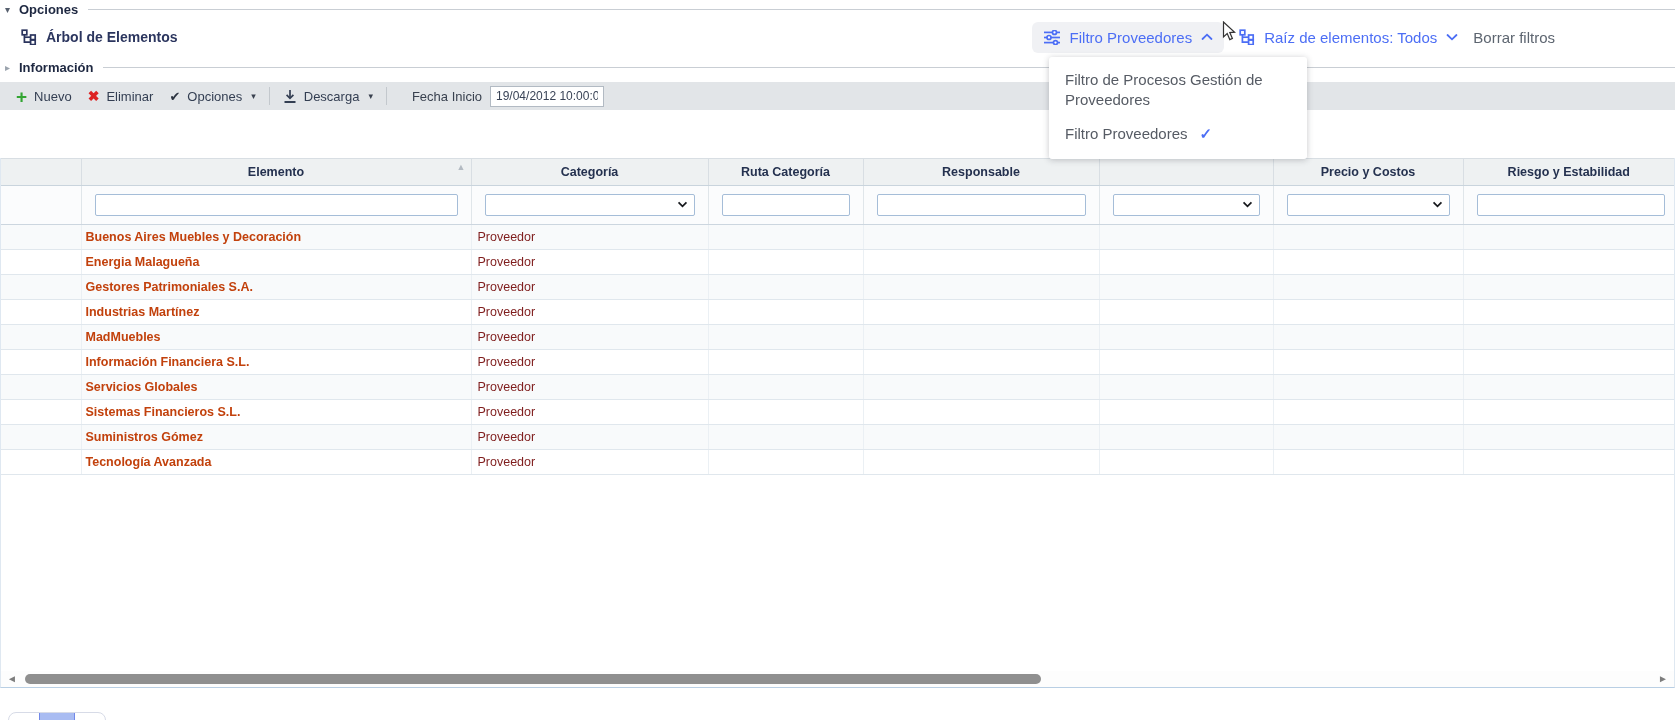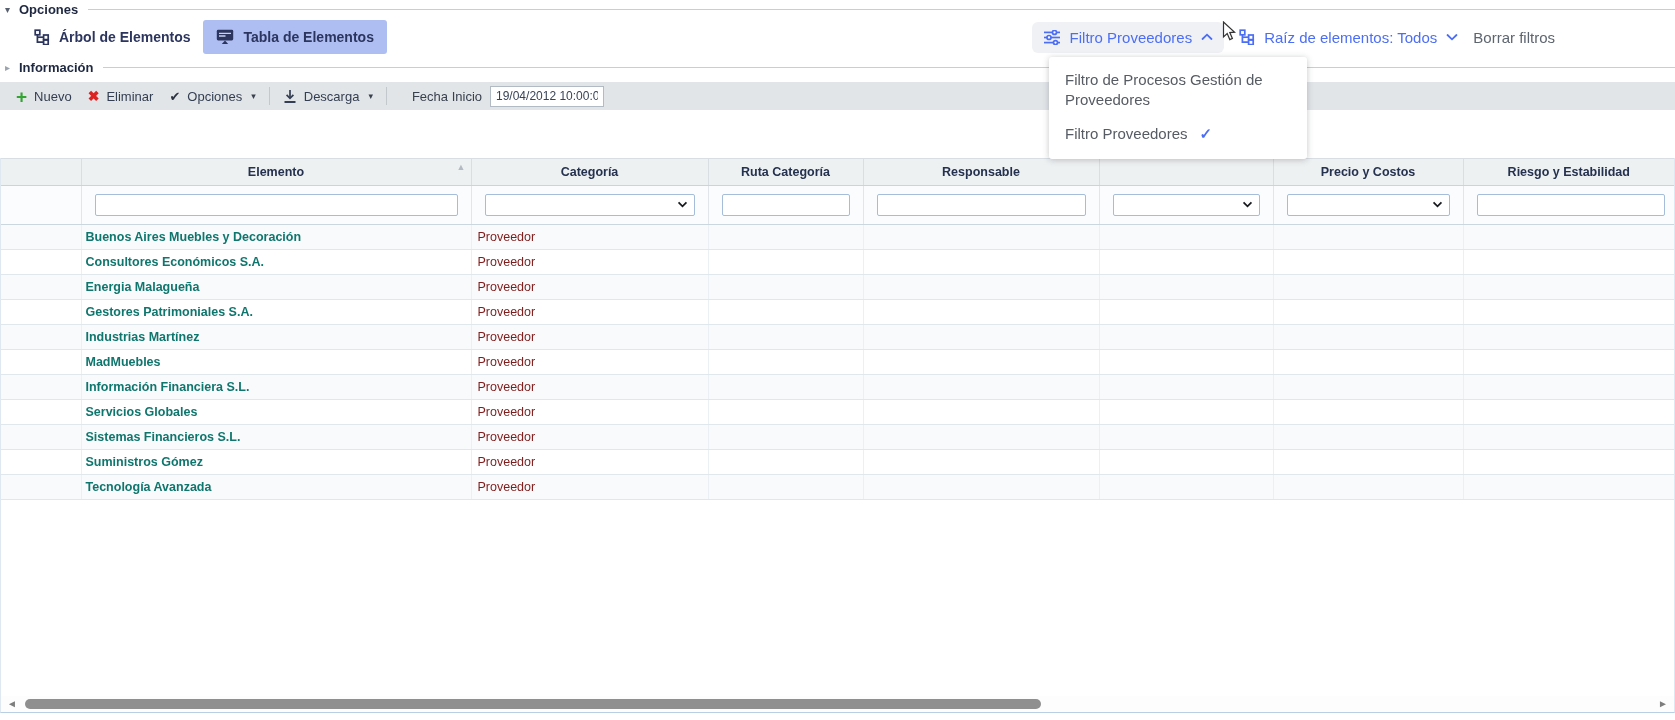--- a/index.html
+++ b/index.html
@@ -9,21 +9,21 @@
     background:#fff; color:#2b355e; position:relative; overflow:hidden;
   }
   
   .section-head { display:flex; align-items:center; padding-left:5px; height:15px; margin-top:2px; }
   .section-head .tri { font-size:10px; color:#56606e; width:12px; }
   .section-head .tri.light { color:#9aa3ad; }
   .sec-title { font-size:13px; font-weight:bold; color:#1d2740; margin-left:2px; white-space:nowrap; }
   .sec-line { flex:1; height:1px; background:#c9ced4; margin-left:10px; }
 
   
-  .toggle-row { display:flex; align-items:center; height:36px; margin-top:2px; padding-left:8px;margin-left:13px; }
+  .toggle-row { display:flex; align-items:center; height:36px; margin-top:2px; padding-left:8px; }
   .toggle-btn { display:flex; align-items:center; gap:9px; padding:6px 13px; height:34px;
     font-size:14px; font-weight:bold; color:#2b355e; border-radius:3px; cursor:pointer; white-space:nowrap; }
   .toggle-btn.selected { background:#aebdf2; }
   .right-controls { margin-left:auto; display:flex; align-items:center; gap:15px; padding-right:120px; }
   .filter-btn { display:flex; align-items:center; gap:9px; padding:7px 11px; background:#f0f1f4;
     border-radius:6px; color:#4c6ef5; font-size:15px; cursor:pointer; white-space:nowrap; }
   .root-btn { display:flex; align-items:center; gap:9px; color:#4c6ef5; font-size:15px; cursor:pointer; white-space:nowrap; }
   .clear-btn { color:#5d6570; font-size:15px; cursor:pointer; white-space:nowrap; }
 
   
@@ -52,21 +52,21 @@
   .f-input { width:100%; height:22px; border:1px solid #a5bdd8; border-radius:2px; background:#fff;
     font-family:"Liberation Sans",sans-serif; font-size:12px; padding:0 5px; }
   .selwrap { position:relative; width:100%; height:22px; }
   .selwrap select { width:100%; height:22px; border:1px solid #a5bdd8; border-radius:2px; background:#fff;
     appearance:none; -webkit-appearance:none; font-size:12px; padding:0 5px; }
   .sel-chev { position:absolute; right:7px; top:7px; pointer-events:none; line-height:0; }
   tbody.data tr td { height:25px; border-bottom:1px solid #e0e7ed; border-right:1px solid #ebf0f4;
     font-size:12.5px; background:#fff; }
   tbody.data tr td:last-child { border-right:none; }
   tbody.data tr:nth-child(odd) td { background:#f8fafb; }
-  .el-link { color:#0f766e; font-weight:bold; padding-left:4px; cursor:pointer; white-space:nowrap; }
+  .el-link { color:#c2410c; font-weight:bold; padding-left:4px; cursor:pointer; white-space:nowrap; }
   .cat-cell { color:#7f1d1d; padding-left:6px; }
   .filler { height:196px; background:#fff; }
 
   
   .hscroll { position:relative; height:16px; background:#fdfdfd; }
   .hs-arrow { position:absolute; top:2px; font-size:10px; color:#7d7d7d; cursor:pointer; }
   .hs-left { left:6px; }
   .hs-right { right:6px; }
   .hs-thumb { position:absolute; left:24px; top:3px; width:1016px; height:10px; background:#8f8f8f; border-radius:5px; cursor:pointer; }
 
@@ -105,30 +105,20 @@
     <span>
       <svg width="16" height="16" viewBox="0 0 16 16" fill="none" stroke="#2b355e" stroke-width="1.7">
         <rect x="1.2" y="1.2" width="4.6" height="4.6"></rect>
         <path d="M3.4 5.8 V13.2 H9.4" fill="none"></path>
         <path d="M3.4 8.2 H9.4" fill="none"></path>
         <rect x="9.6" y="6" width="4.6" height="4.6"></rect>
         <rect x="9.6" y="11" width="4.6" height="4.6"></rect>
       </svg>
     </span>
     <span>Árbol de Elementos</span>
-  </div>
-  <div class="toggle-btn selected">
-    <span>
-      <svg width="18" height="16" viewBox="0 0 18 16">
-        <rect x="0.8" y="0.8" width="16.4" height="10.6" rx="1.4" fill="#2b355e"></rect>
-        <path d="M3 4.4 H15 M3 7 H9.5" stroke="#c8d1f2" stroke-width="1.3"></path>
-        <path d="M9 11.4 L5.8 15 H12.2 Z" fill="#2b355e"></path>
-      </svg>
-    </span>
-    <span>Tabla de Elementos</span>
   </div>
 
   <div class="right-controls">
     <div class="filter-btn">
       <span>
         <svg width="18" height="15" viewBox="0 0 18 15" stroke="#4c6ef5" stroke-width="1.7">
           <line x1="1" y1="2.4" x2="17" y2="2.4"></line>
             <circle cx="11.5" cy="2.4" r="2" fill="#fff"></circle>
           <line x1="1" y1="7.5" x2="17" y2="7.5"></line>
             <circle cx="6" cy="7.5" r="2" fill="#fff"></circle>
@@ -271,30 +261,20 @@
         <td><span class="el-link">Buenos Aires Muebles y Decoración</span></td>
         <td class="cat-cell">Proveedor</td>
         <td></td>
           <td></td>
         <td></td>
           <td></td>
         <td></td>
       </tr>
       <tr>
         <td></td>
-        <td><span class="el-link">Consultores Económicos S.A.</span></td>
-        <td class="cat-cell">Proveedor</td>
-        <td></td>
-          <td></td>
-        <td></td>
-          <td></td>
-        <td></td>
-      </tr>
-      <tr>
-        <td></td>
         <td><span class="el-link">Energia Malagueña</span></td>
         <td class="cat-cell">Proveedor</td>
         <td></td>
           <td></td>
         <td></td>
           <td></td>
         <td></td>
       </tr>
       <tr>
         <td></td>

